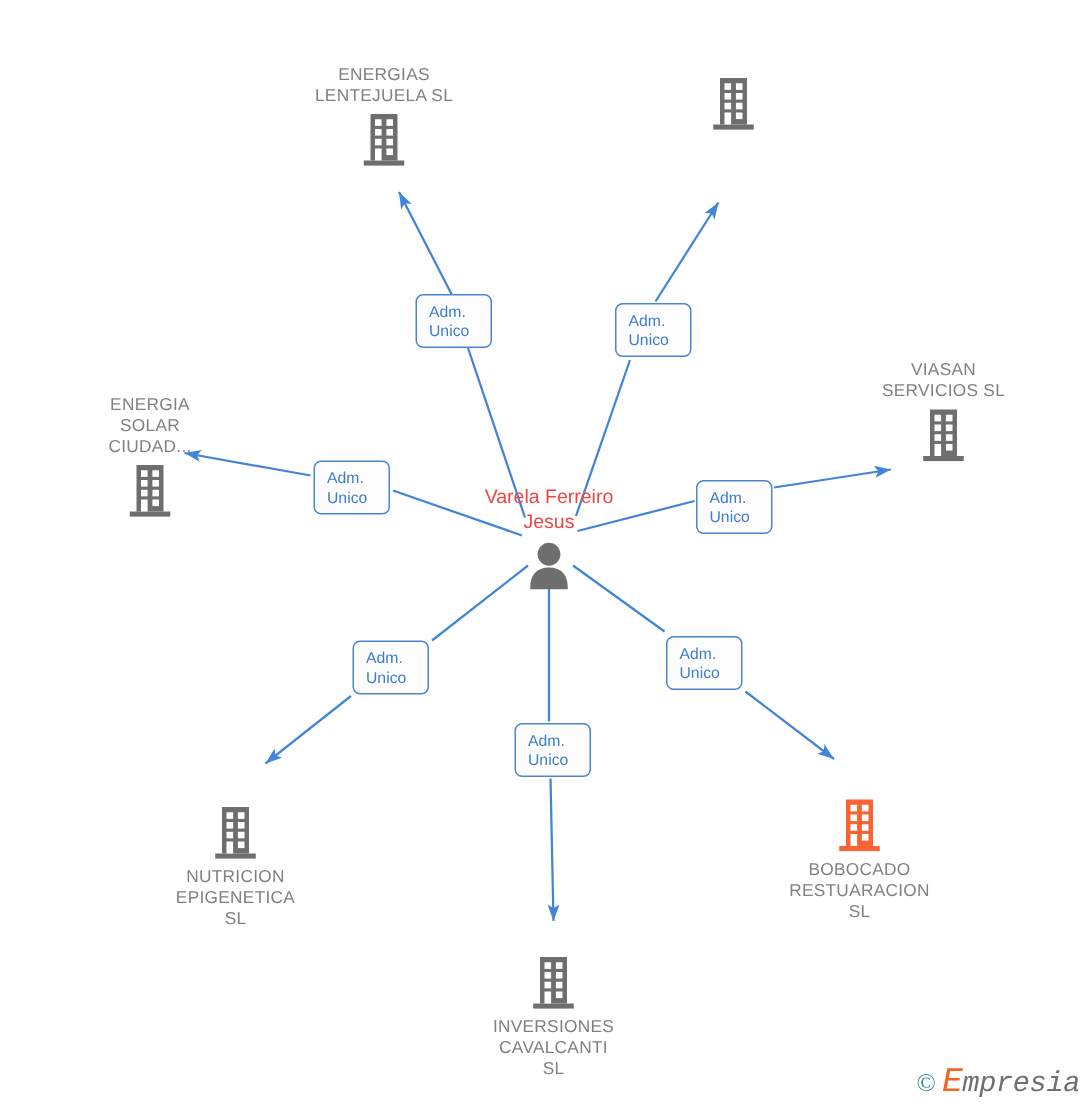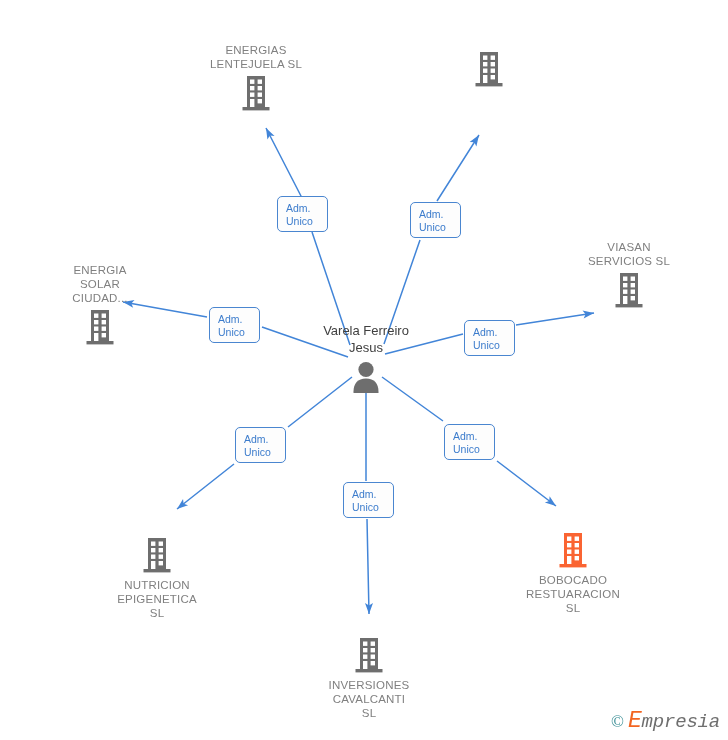--- a/index.html
+++ b/index.html
@@ -46,21 +46,21 @@
   .node-label {
     font-size: 11.5px;
     line-height: 14px;
     color: #808080;
     letter-spacing: 0.2px;
     white-space: pre-line;
   }
   .node-label.person {
     font-size: 13px;
     line-height: 17px;
-    color: #404040;
+    color: #ef4444;
     letter-spacing: 0;
   }
   .node-icon {
     display: block;
     margin: 0 auto;
     line-height: 0;
   }
 
   
   .node.label-top .node-label { margin-bottom: 4px; }

